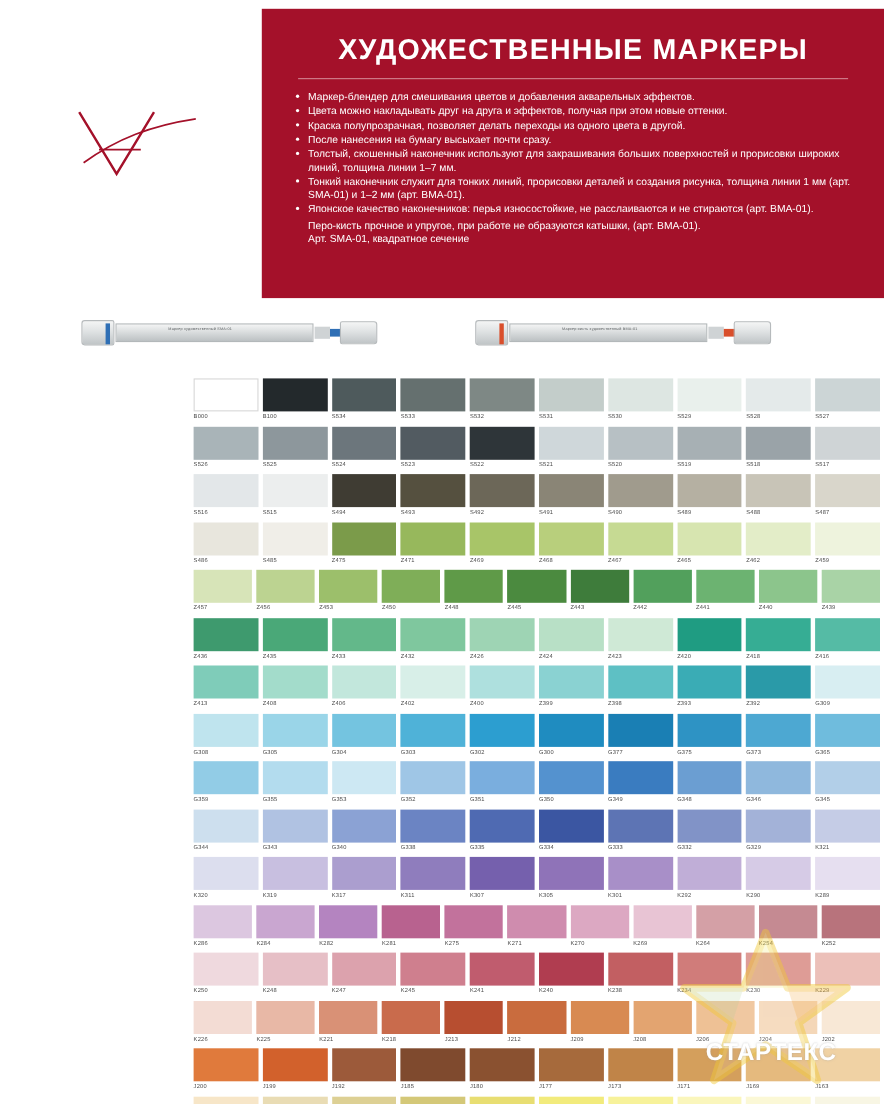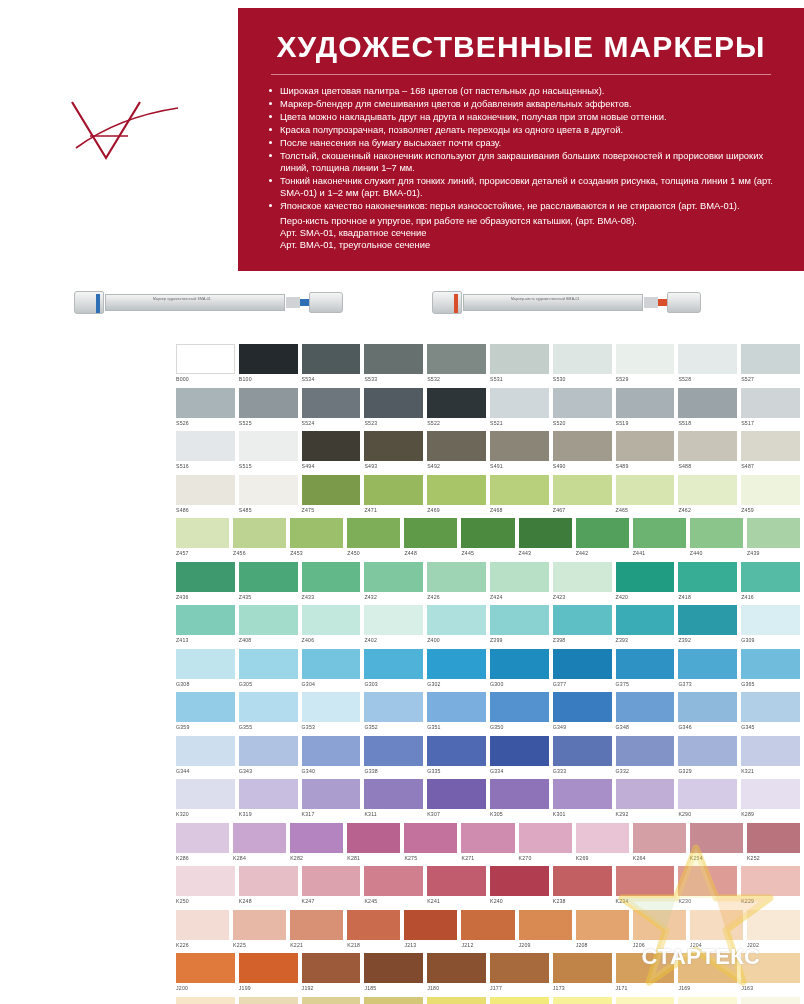--- a/index.html
+++ b/index.html
@@ -27,21 +27,21 @@
     position: absolute;
     left: 238px;
     top: 8px;
     width: 566px;
     height: 263px;
     background: #a4112a;
     color: #ffffff;
   }
   .banner-title {
     text-align: center;
-    font-size: 30px;
+    font-size: 26px;
     font-weight: bold;
     letter-spacing: 1.1px;
     padding-top: 22px;
     padding-bottom: 6px;
     color: #ffffff;
   }
   .banner-rule {
     width: 500px;
     height: 1px;
     background: #e3a9b3;
@@ -234,33 +234,31 @@
         <path d="M24 40 L62 40" fill="none" stroke="#a4112a" stroke-width="1.6"></path>
         <path d="M10 52 C 40 30, 72 18, 112 12" fill="none" stroke="#a4112a" stroke-width="1.6"></path>
       </svg>
     </div>
   </div>
 
   <div class="banner">
     <div class="banner-title">ХУДОЖЕСТВЕННЫЕ МАРКЕРЫ</div>
     <div class="banner-rule"></div>
     <ul class="bullets">
-      <li><span class="dot"></span><span>Широкая цветовая палитра – 168 цветов (от пастельных до насыщенных).</span></li>
       <li><span class="dot"></span><span>Маркер-блендер для смешивания цветов и добавления акварельных эффектов.</span></li>
-      <li><span class="dot"></span><span>Цвета можно накладывать друг на друга и наконечник, получая при этом новые оттенки.</span></li>
+      <li><span class="dot"></span><span>Цвета можно накладывать друг на друга и эффектов, получая при этом новые оттенки.</span></li>
       <li><span class="dot"></span><span>Краска полупрозрачная, позволяет делать переходы из одного цвета в другой.</span></li>
       <li><span class="dot"></span><span>После нанесения на бумагу высыхает почти сразу.</span></li>
       <li><span class="dot"></span><span>Толстый, скошенный наконечник используют для закрашивания больших поверхностей и прорисовки широких линий, толщина линии 1–7 мм.</span></li>
       <li><span class="dot"></span><span>Тонкий наконечник служит для тонких линий, прорисовки деталей и создания рисунка, толщина линии 1 мм (арт. SMA-01) и 1–2 мм (арт. ВМА-01).</span></li>
       <li><span class="dot"></span><span>Японское качество наконечников: перья износостойкие, не расслаиваются и не стираются (арт. ВМА-01).</span></li>
     </ul>
     <div class="tail-lines">
-      <div>Перо-кисть прочное и упругое, при работе не образуются катышки, (арт. ВМА-08).</div>
+      <div>Перо-кисть прочное и упругое, при работе не образуются катышки, (арт. ВМА-01).</div>
       <div>Арт. SMA-01, квадратное сечение</div>
-      <div>Арт. ВМА-01, треугольное сечение</div>
     </div>
   </div>
 </div>
 
 <div class="markers">
   <div class="marker" id="marker-0" style="left: 74px;">
     <div class="cap-left" id="m0-capL" style="background: linear-gradient(rgb(244, 245, 245) 0%, rgb(223, 226, 227) 45%, rgb(192, 197, 199) 100%); border: 1px solid rgb(182, 186, 188); box-sizing: border-box; left: 0px;">
         <div style="position: absolute; right: 3px; top: 2px; width: 4px; height: 19px; background: rgb(47, 111, 181);"></div>
       </div>
     <div class="body" id="m0-body" style="left: 31px; width: 180px;"></div>

